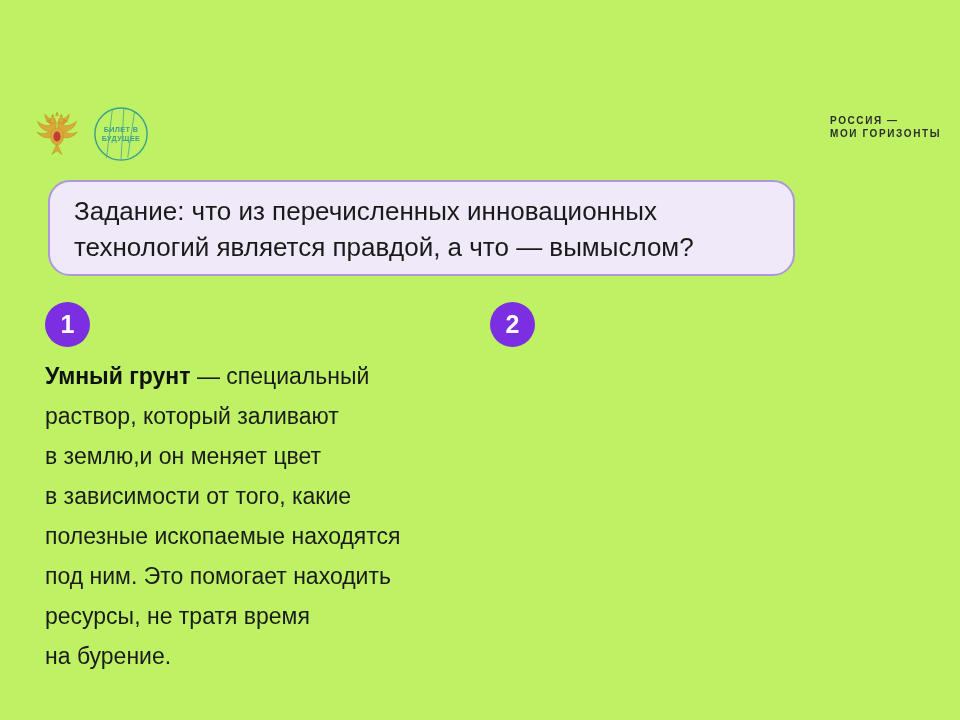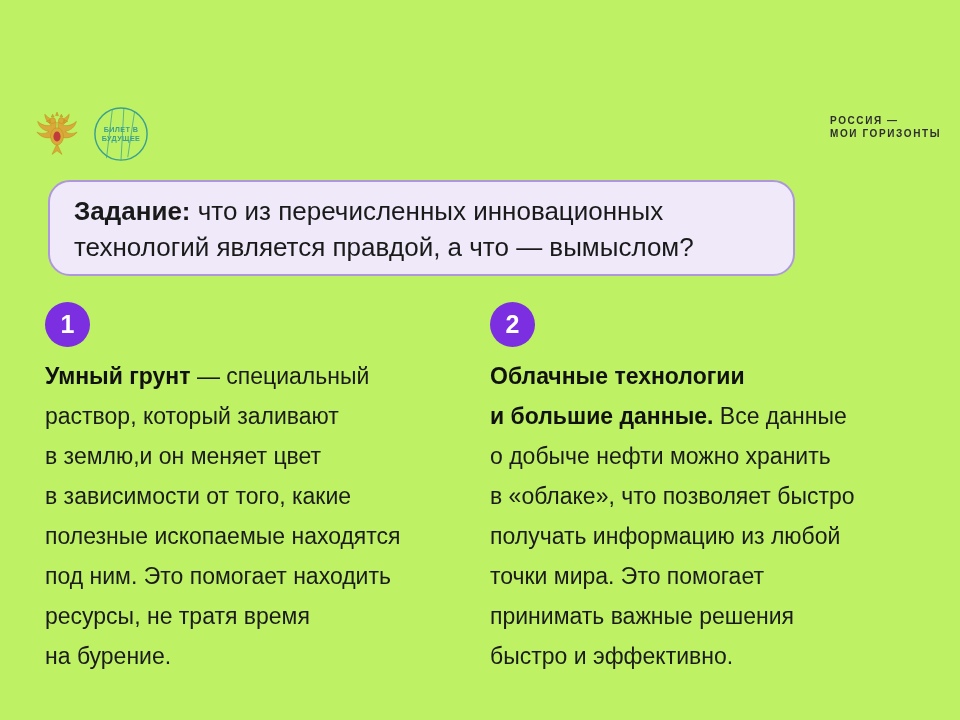--- a/index.html
+++ b/index.html
@@ -25,21 +25,21 @@
   
   .task-box {
     position: absolute; left: 48px; top: 180px; width: 747px; height: 96px;
     background: var(--task-bg, #efe9f9);
     border: 2px solid var(--task-border, #ae97dc);
     border-radius: 22px;
     padding: 11px 24px;
     font-size: 26px; line-height: 36px;
     white-space: pre-line;
   }
-  .task-box b { font-weight: 700; }
+  .task-box b { font-weight: 400; }
 
   
   .num-circle {
     position: absolute; width: 45px; height: 45px; top: 302px;
     background: var(--accent, #7b2fe0); color: #ffffff;
     border-radius: 50%;
     display: flex; align-items: center; justify-content: center;
     font-size: 25px; font-weight: 700;
   }
   .num-1 { left: 45px; }
@@ -101,22 +101,14 @@
   <p class="item-text col-1"><b>Умный грунт</b><span> — специальный
 раствор, который заливают
 в землю,и он меняет цвет
 в зависимости от того, какие
 полезные ископаемые находятся
 под ним. Это помогает находить
 ресурсы, не тратя время
 на бурение.</span></p>
 
   <div class="num-circle num-2">2</div>
-  <p class="item-text col-2"><b>Облачные технологии
-и большие данные.</b><span> Все данные
-о добыче нефти можно хранить
-в «облаке», что позволяет быстро
-получать информацию из любой
-точки мира. Это помогает
-принимать важные решения
-быстро и эффективно.</span></p>
 
 </div>
 
 </body></html>

